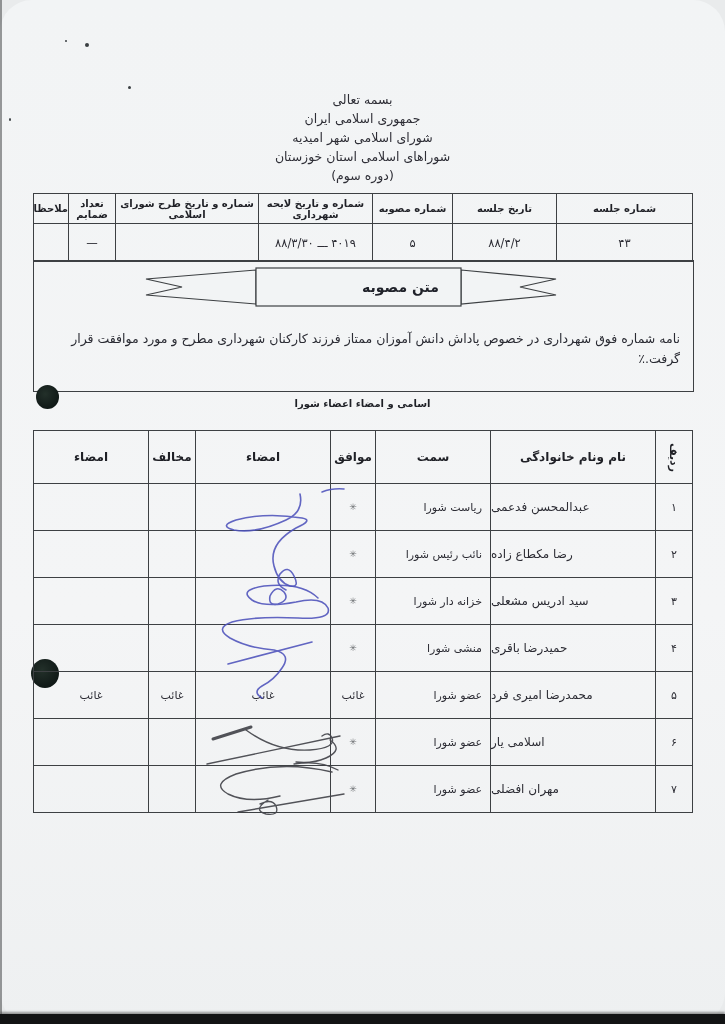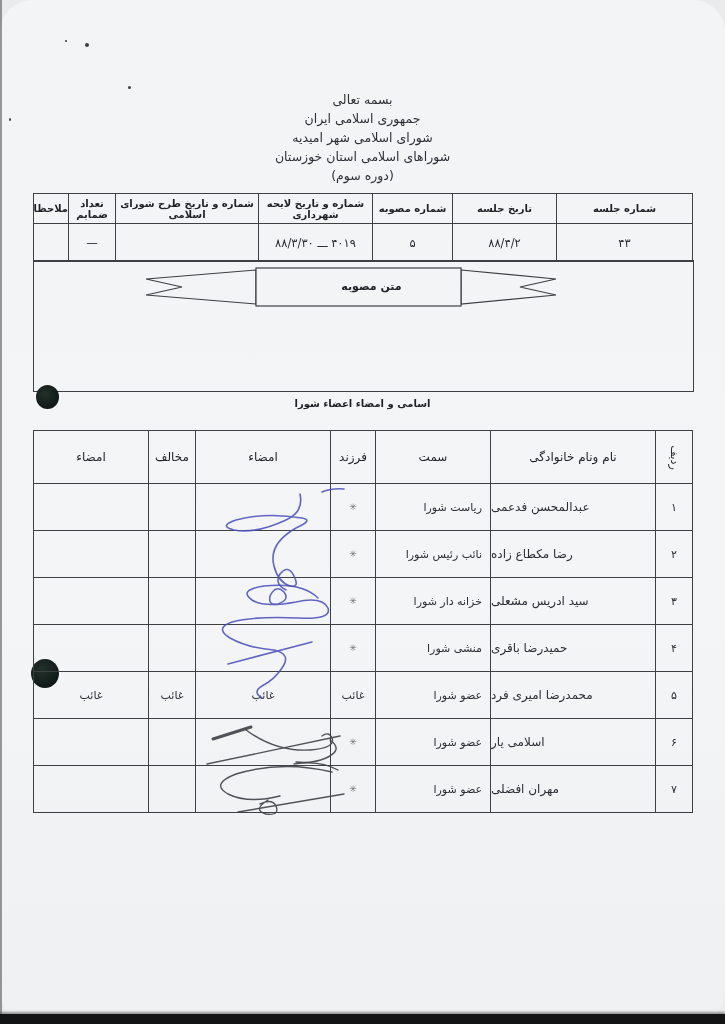--- a/index.html
+++ b/index.html
@@ -30,29 +30,29 @@
   td,th{border:1px solid #3d4043;padding:0;color:#2c2c34;overflow:hidden;}
   .info-table{position:absolute;left:33px;top:193px;width:659px;}
   .info-table th{height:29px;font-size:10px;font-weight:bold;text-align:center;vertical-align:middle;color:#1f2026;}
   .info-table td{height:37px;font-size:11.5px;text-align:center;vertical-align:middle;}
 
   
   .resolution-box{position:absolute;left:33px;top:260px;width:659px;height:130px;
     border:1px solid #3d4043;}
   .banner-svg{position:absolute;left:110px;top:6px;}
   .banner-label{position:absolute;left:222px;top:6px;width:231px;height:40px;
-    line-height:40px;text-align:center;font-weight:bold;font-size:11px;color:#20222a;}
+    line-height:40px;text-align:center;font-weight:bold;font-size:14px;color:#20222a;padding-left:29px;}
   .res-text{position:absolute;top:68px;right:13px;left:13px;text-align:right;
     font-size:12.5px;color:#2a2b33;line-height:20px;}
 
   .section-title{position:absolute;top:398px;left:0;right:0;text-align:center;
     font-weight:bold;font-size:10px;color:#1e2026;}
 
   .members-table{position:absolute;left:33px;top:430px;width:659px;}
-  .members-table th{height:52px;font-size:12px;font-weight:normal;vertical-align:middle;color:#1f2026;}
+  .members-table th{height:52px;font-size:12px;font-weight:bold;vertical-align:middle;color:#1f2026;}
   .members-table td{height:46px;font-size:12px;vertical-align:middle;text-align:center;}
   .members-table td.name{text-align:left;padding-right:9px;font-size:12px;}
   .members-table td.role{text-align:right;padding-right:8px;font-size:11px;}
   .members-table td.num{font-size:11px;}
   .members-table td.mark{font-size:9px;color:#6c6f72;}
   .members-table td.absent{font-size:11px;}
   .rotated{display:inline-block;transform:rotate(90deg);white-space:nowrap;font-size:11px;}
 
   
   .ink{position:absolute;left:0;top:0;pointer-events:none;}
@@ -107,20 +107,21 @@
   </tbody>
     </table>
 
   <div class="resolution-box">
     <svg class="banner-svg" width="414" height="40" viewBox="0 0 414 40">
       <polygon points="112,3 2,12 38,20 2,28 112,37" fill="#f2f4f5" stroke="#3d4043" stroke-width="1.2"></polygon>
       <polygon points="317,3 412,12 376,20 412,28 317,37" fill="#f2f4f5" stroke="#3d4043" stroke-width="1.2"></polygon>
       <rect x="112" y="1" width="205" height="38" fill="#f2f4f5" stroke="#3d4043" stroke-width="1.2"></rect>
     </svg>
     <div class="banner-label">متن مصوبه</div>
+    <div class="res-text">نامه شماره فوق شهرداری در خصوص پاداش دانش آموزان ممتاز فرزند کارکنان شهرداری مطرح و مورد موافقت قرار گرفت.٪</div>
   </div>
 
   <div class="hole hole1"></div>
   <div class="hole hole2"></div>
 
   <div class="section-title">اسامی و امضاء اعضاء شورا</div>
 
   <table class="members-table" dir="rtl">
     <colgroup>
       <col style="width:37px">
@@ -129,21 +130,21 @@
       <col style="width:45px">
         <col style="width:135px">
         <col style="width:47px">
         <col style="width:115px">
     </colgroup>
     <tbody>
         <tr>
       <th><span class="rotated">ردیف</span></th>
       <th>نام ونام خانوادگی</th>
       <th>سمت</th>
-      <th>فرزند</th>
+      <th>موافق</th>
       <th>امضاء</th>
       <th>مخالف</th>
       <th>امضاء</th>
     </tr>
     <tr>
       <td class="num">۱</td>
       <td class="name">عبدالمحسن فدعمی</td>
       <td class="role">ریاست شورا</td>
       <td class="mark">✳</td>
       <td></td>

